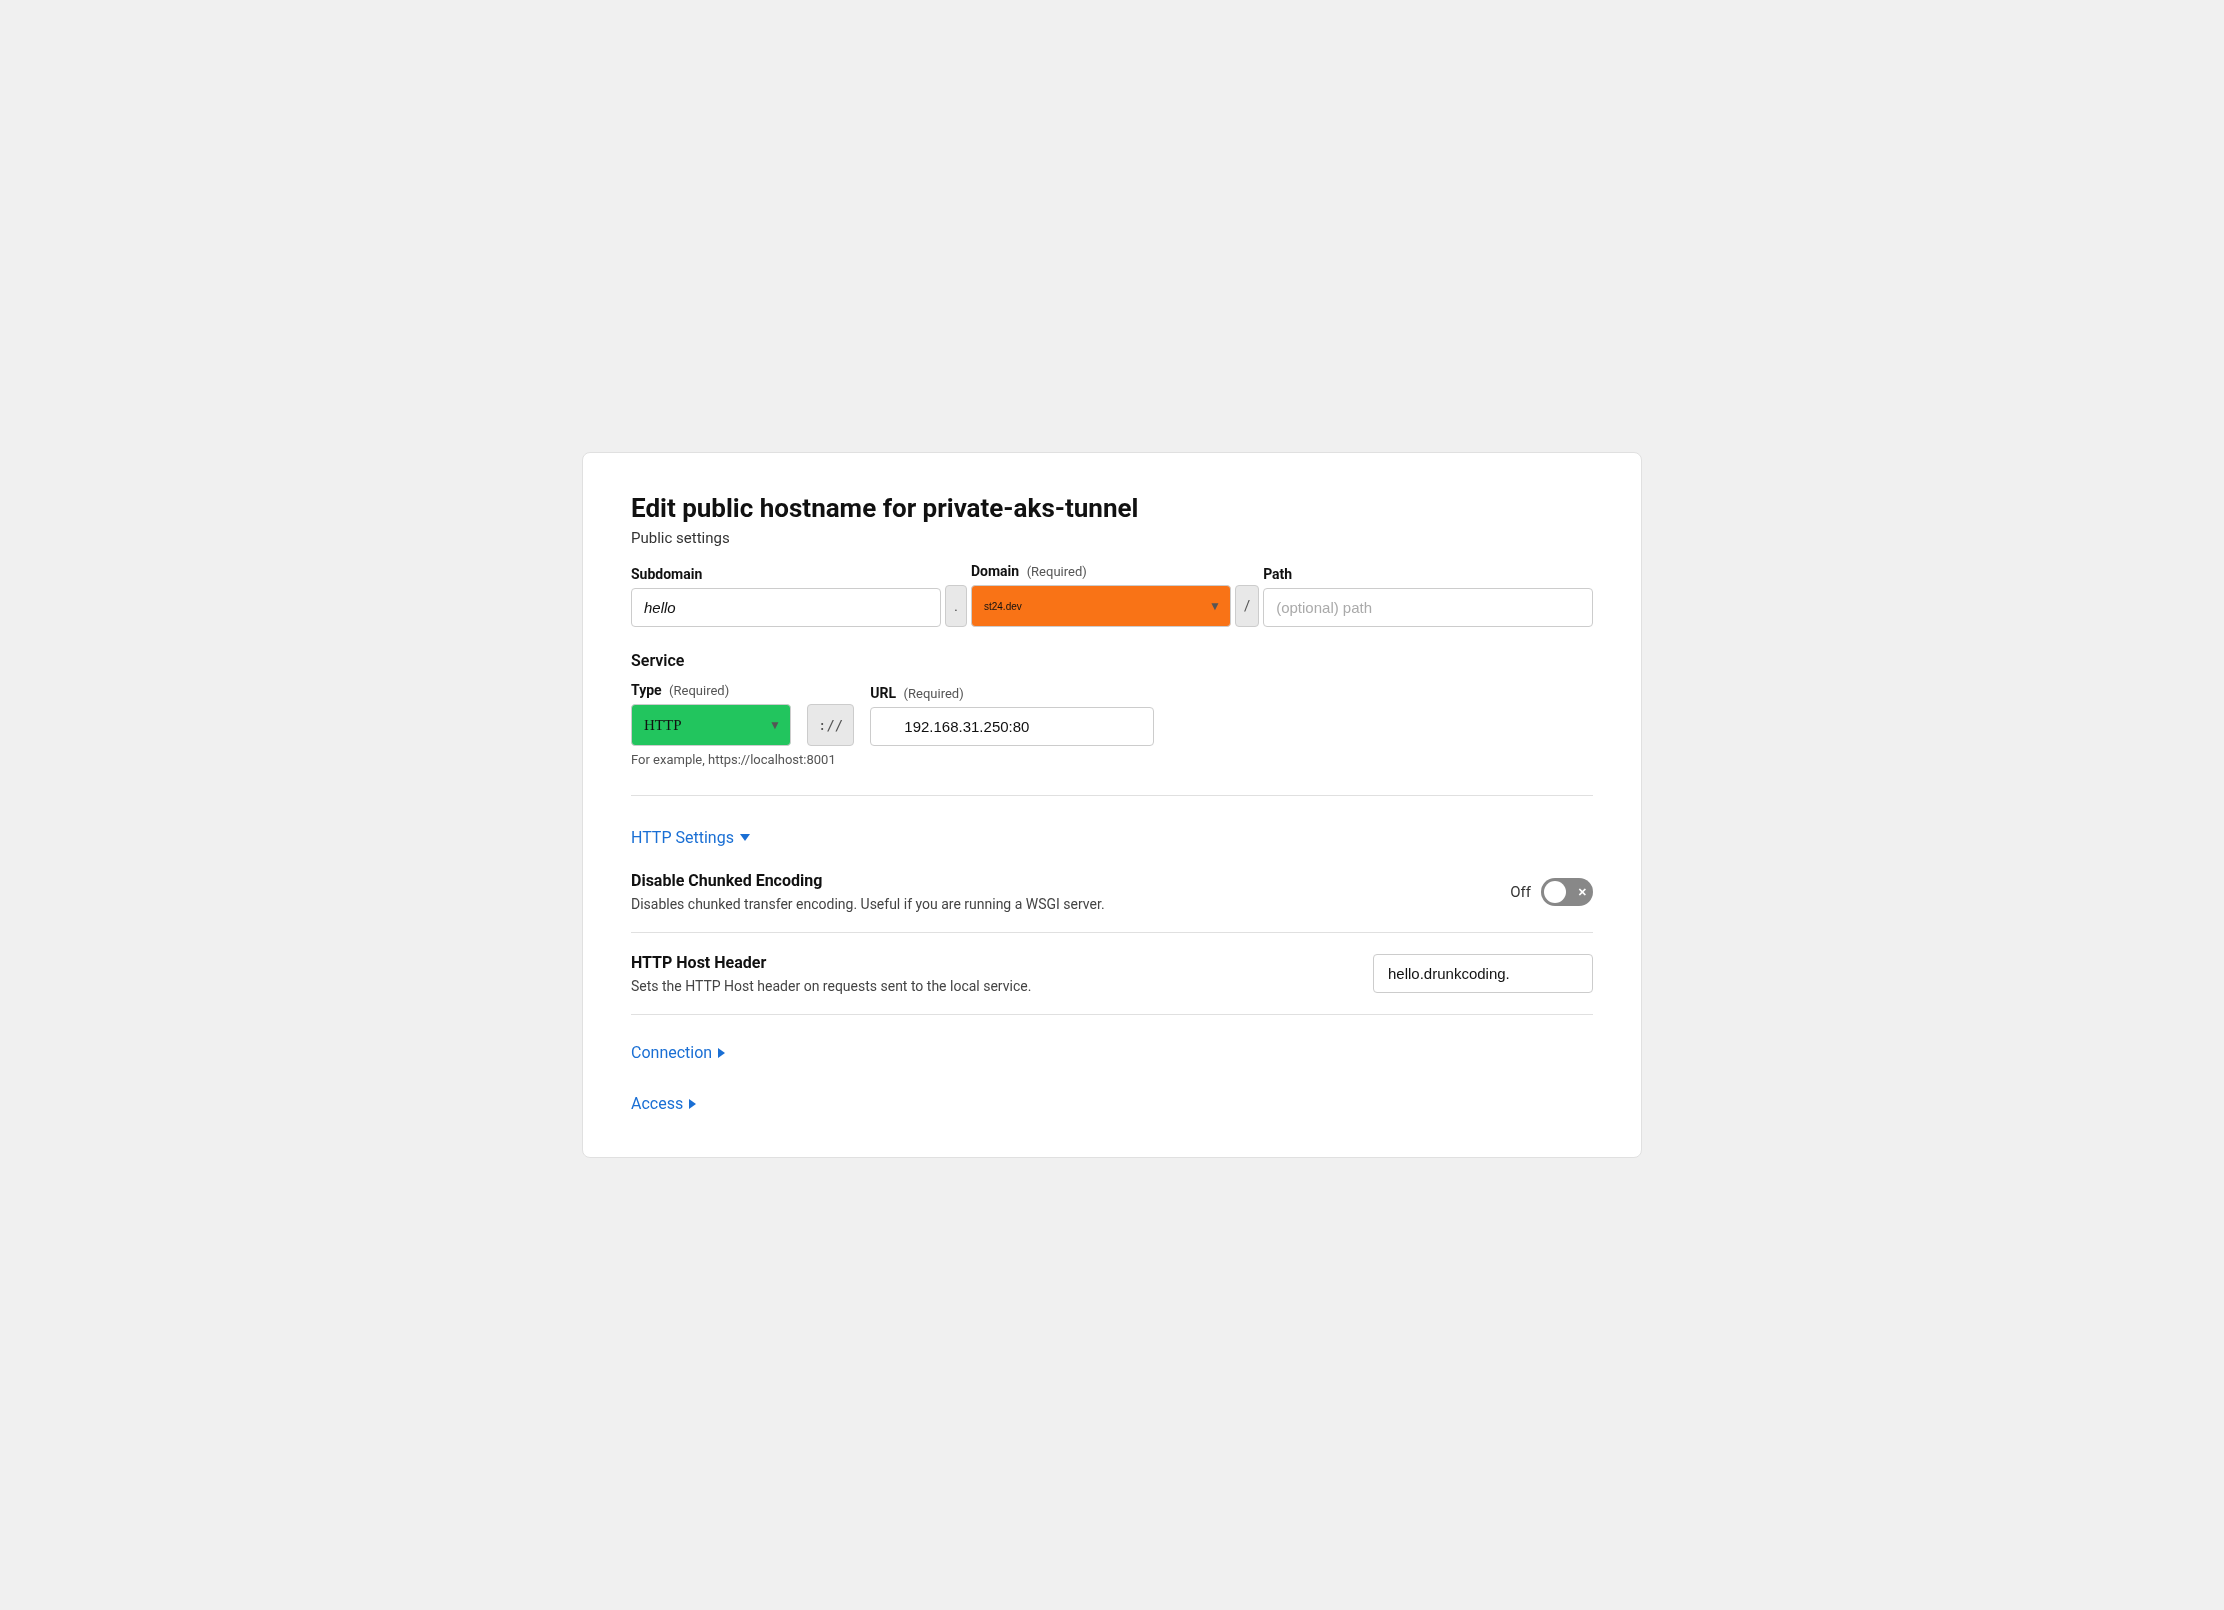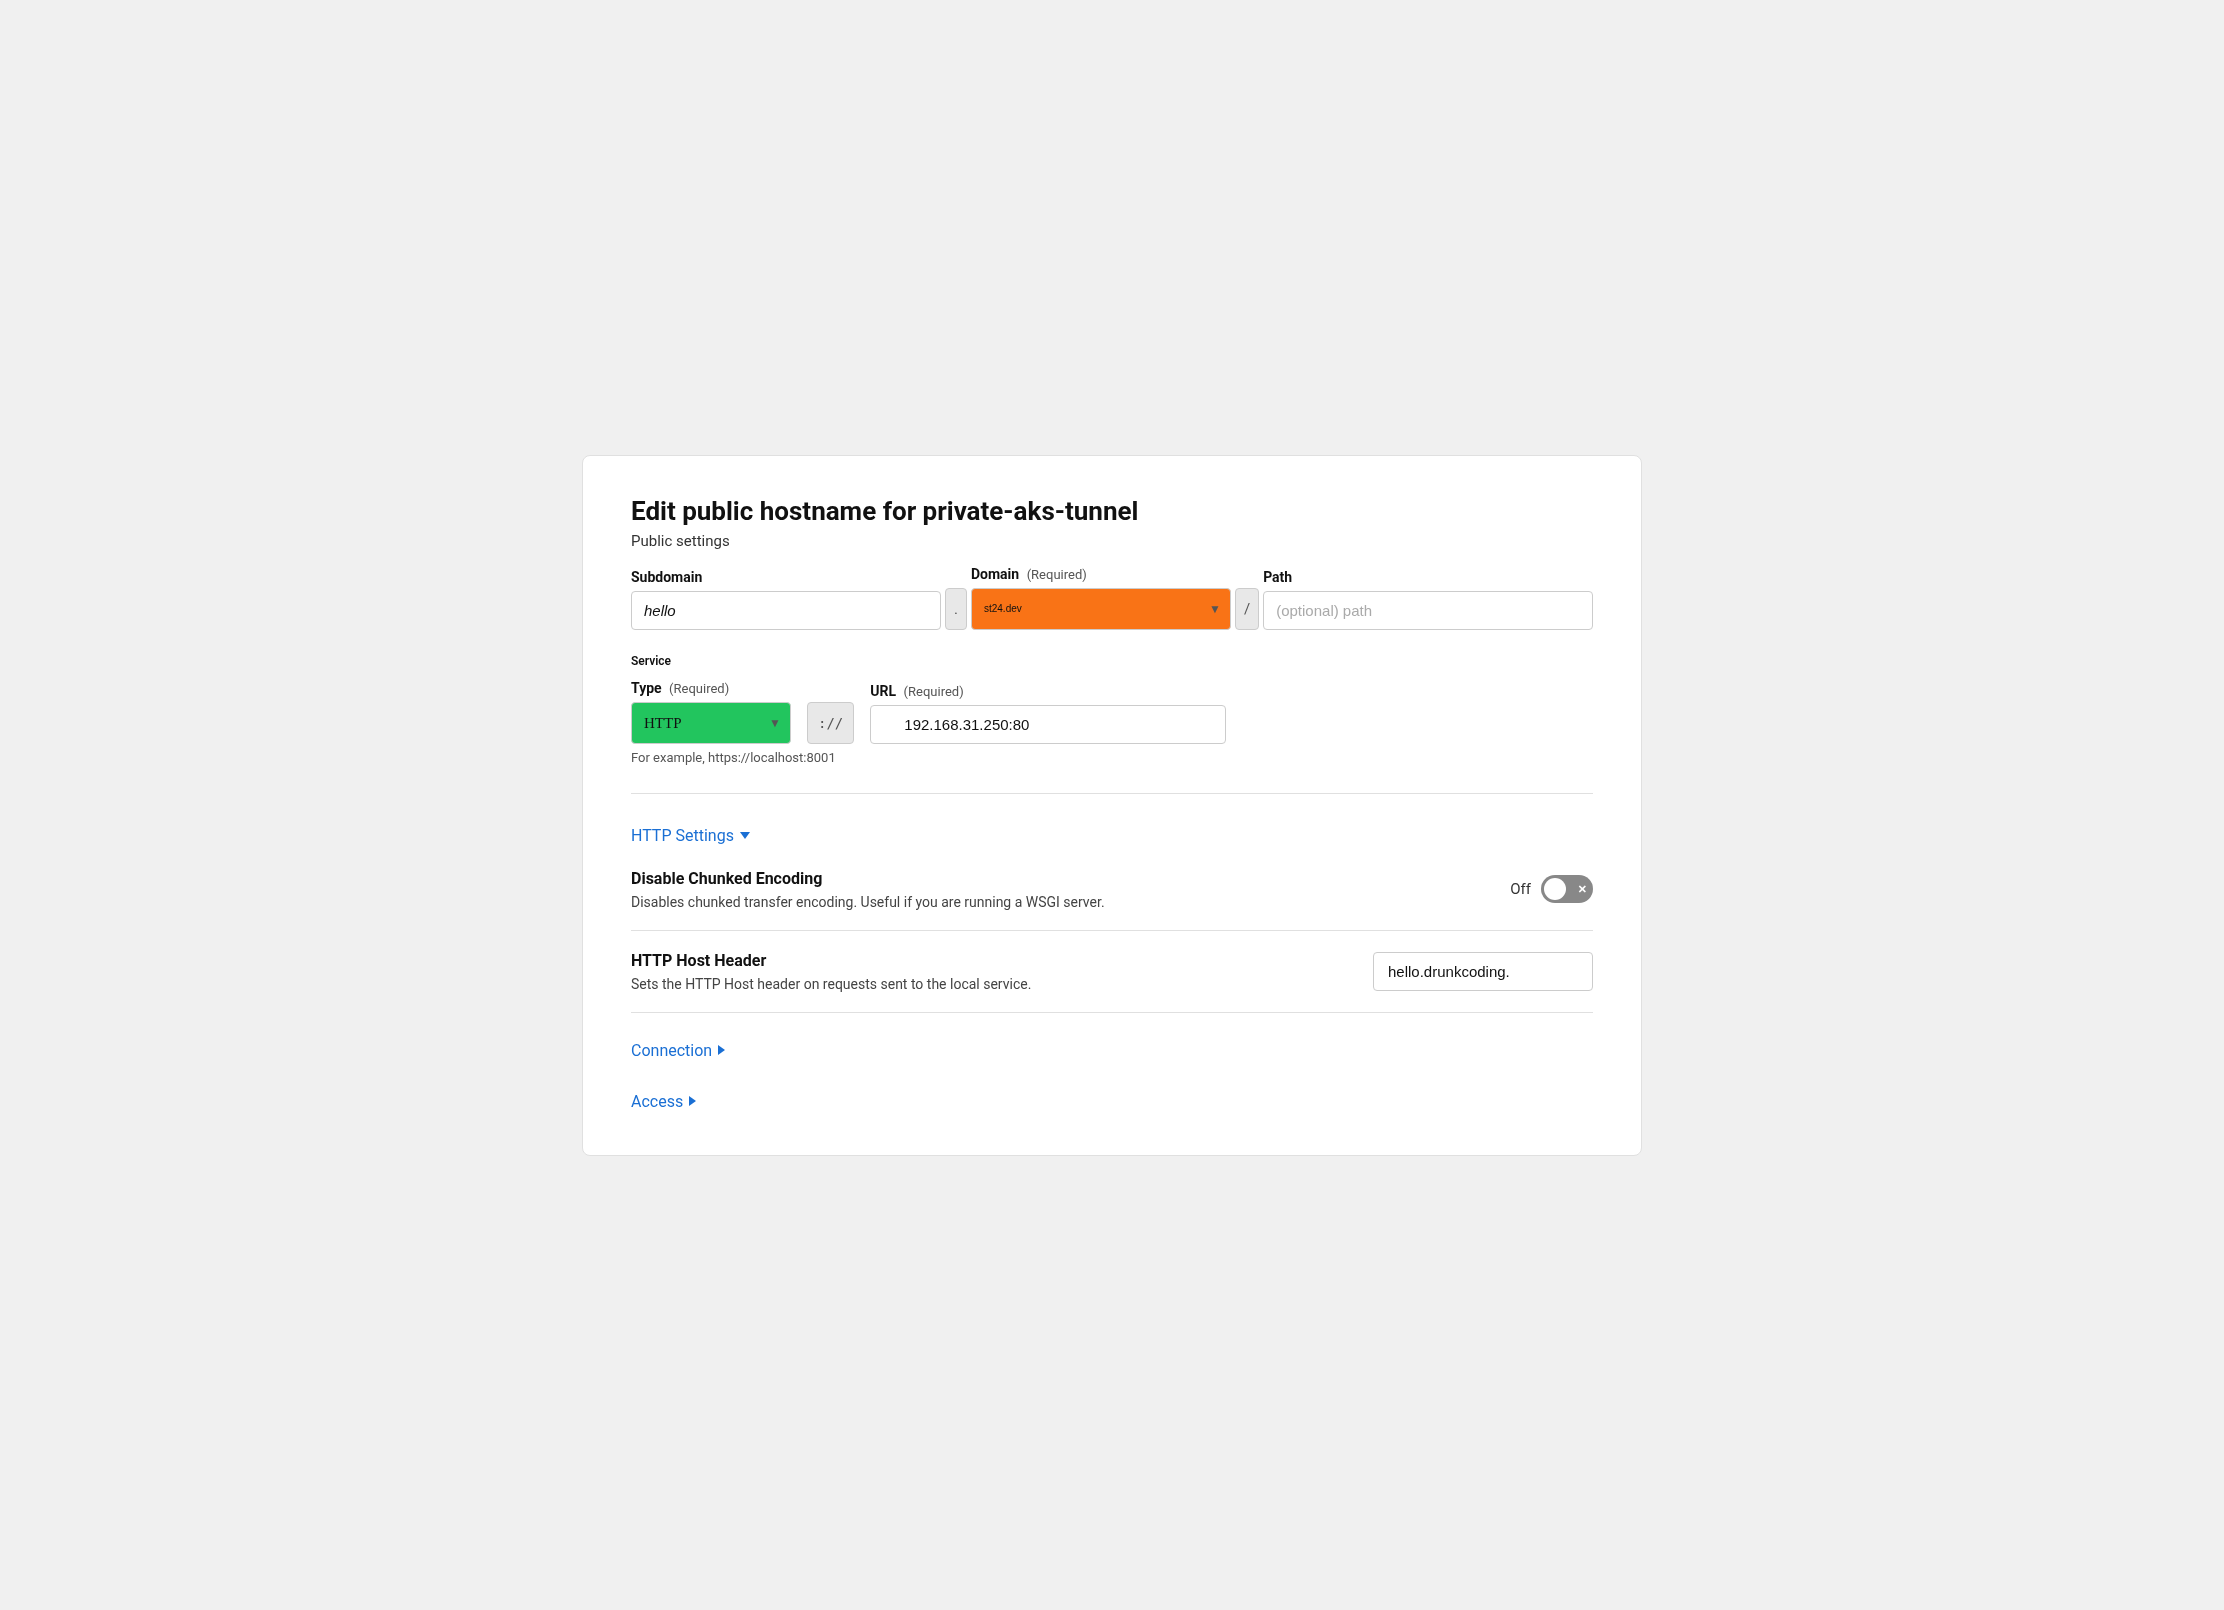--- a/index.html
+++ b/index.html
@@ -146,21 +146,21 @@
     .path-field {
       flex: 1;
       min-width: 280px;
     }
 
     .service-section {
       margin-top: 24px;
     }
 
     .service-label {
-      font-size: 12px;
+      font-size: 16px;
       font-weight: 600;
       color: #111;
       margin-bottom: 12px;
     }
 
     .type-url-row {
       display: flex;
       align-items: flex-end;
       gap: 12px;
     }
@@ -195,21 +195,21 @@
       color: #555;
       margin: 0 4px;
       align-self: flex-end;
       height: 42px;
       display: flex;
       align-items: center;
       font-family: monospace;
     }
 
     .url-field {
-      width: 356px;
+      width: 284px;
       padding-left: 33px;
     }
 
     .example-text {
       font-size: 13px;
       color: #555;
       margin-top: 6px;
     }
 
     .divider {

